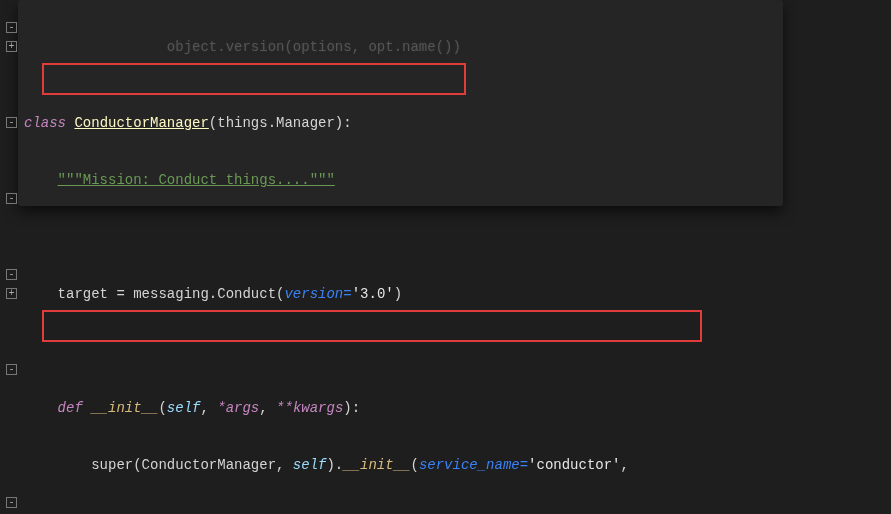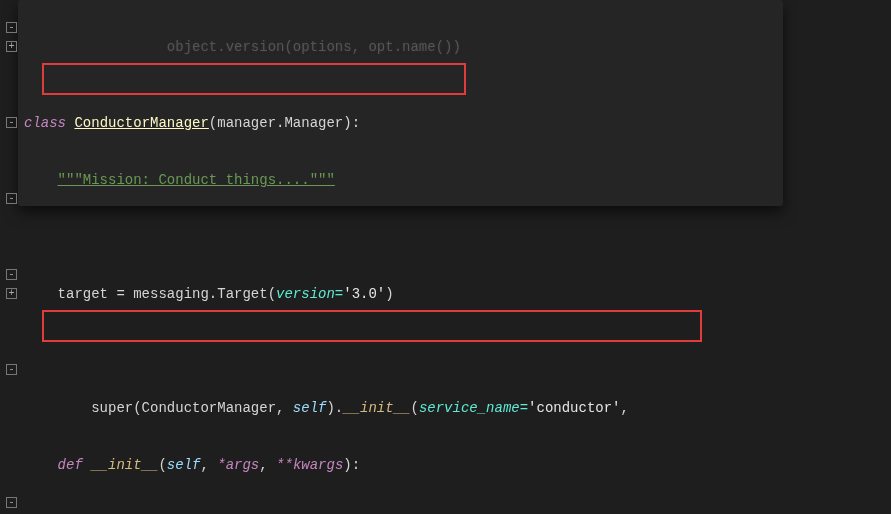--- a/index.html
+++ b/index.html
@@ -64,21 +64,21 @@
     box-sizing: border-box;
     cursor: pointer;
   }
   .kw { color: #c586c0; font-style: italic; }
   .cls { color: #fef9c3; text-decoration: underline; }
   .fn-init { color: #d7ba7d; font-style: italic; }
   .param { color: #9cdcfe; font-style: italic; }
   .str { color: #e5e5e5; }
   .doc { color: #6a9955; text-decoration: underline; }
   .args { color: #c586c0; font-style: italic; }
-  .kwarg { color: #5eead4; font-style: italic; }
+  .kwarg { color: #3b82f6; font-style: italic; }
   .redbox {
     position: absolute;
     border: 2px solid #e03c3c;
     pointer-events: none;
   }
   .obscured {
     color: #555;
     text-shadow: 0 0 3px #333;
   }
   .popup-shadow {
@@ -108,27 +108,27 @@
     <div class="minus" style="top:193px">-</div>
     <div class="minus" style="top:269px">-</div>
     <div class="plus" style="top:288px">+</div>
     <div class="minus" style="top:364px">-</div>
     <div class="minus" style="top:497px">-</div>
   </div>
 
   <div class="code">
     <div class="line obscured">                 object.version(options, opt.name())</div>
 
-    <div class="line"><span class="kw">class </span><span class="cls">ConductorManager</span><span>(manager.Manager):</span></div>
+    <div class="line"><span class="kw">class </span><span class="cls">ConductorManager</span><span>(things.Manager):</span></div>
     <div class="line">    <span class="doc">"""Mission: Conduct things...."""</span></div>
     <div class="line"></div>
-    <div class="line"><span>    target = messaging.Target(</span><span class="kwarg">version=</span><span class="str">'3.0'</span><span>)</span></div>
+    <div class="line"><span>    target = messaging.Conduct(</span><span class="kwarg">version=</span><span class="str">'3.0'</span><span>)</span></div>
     <div class="line"></div>
+    <div class="line"><span class="kw">    def </span><span class="fn-init">__init__</span><span>(</span><span class="param">self</span><span>, </span><span class="args">*args</span><span>, </span><span class="args">**kwargs</span><span>):</span></div>
     <div class="line"><span>        super(ConductorManager, </span><span class="param">self</span><span>).</span><span class="fn-init">__init__</span><span>(</span><span class="kwarg">service_name=</span><span class="str">'conductor'</span><span>,</span></div>
-    <div class="line"><span class="kw">    def </span><span class="fn-init">__init__</span><span>(</span><span class="param">self</span><span>, </span><span class="args">*args</span><span>, </span><span class="args">**kwargs</span><span>):</span></div>
     <div class="line"></div>
     
     
     
     
     
 
     
     
     

